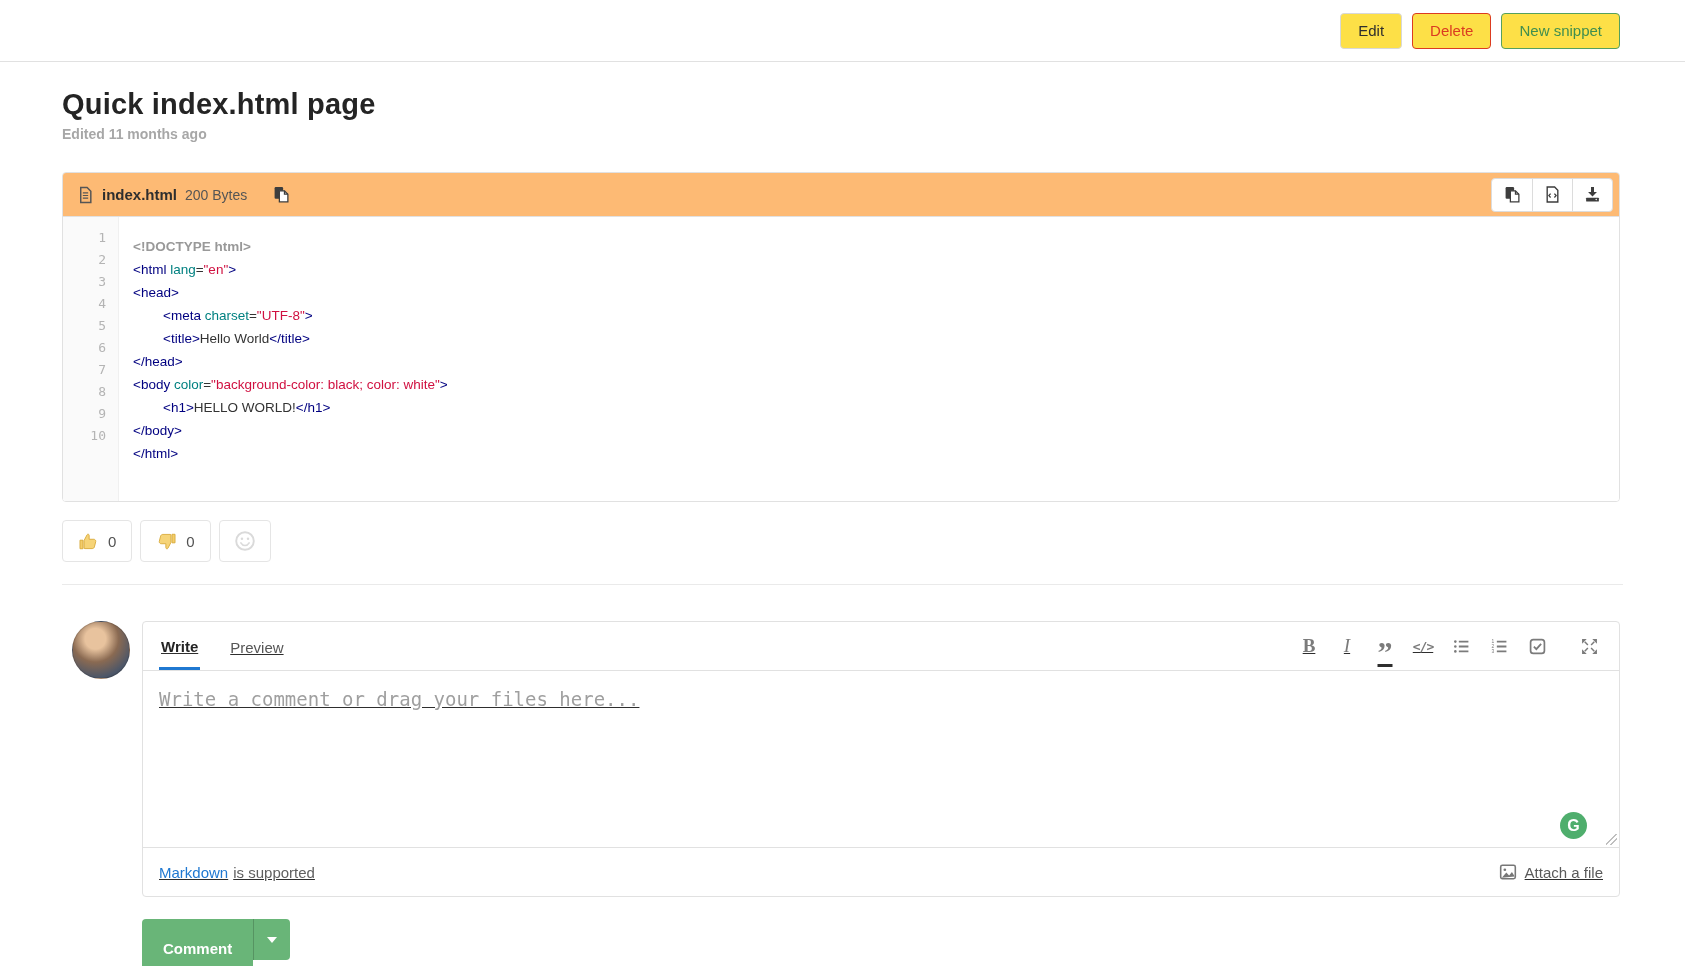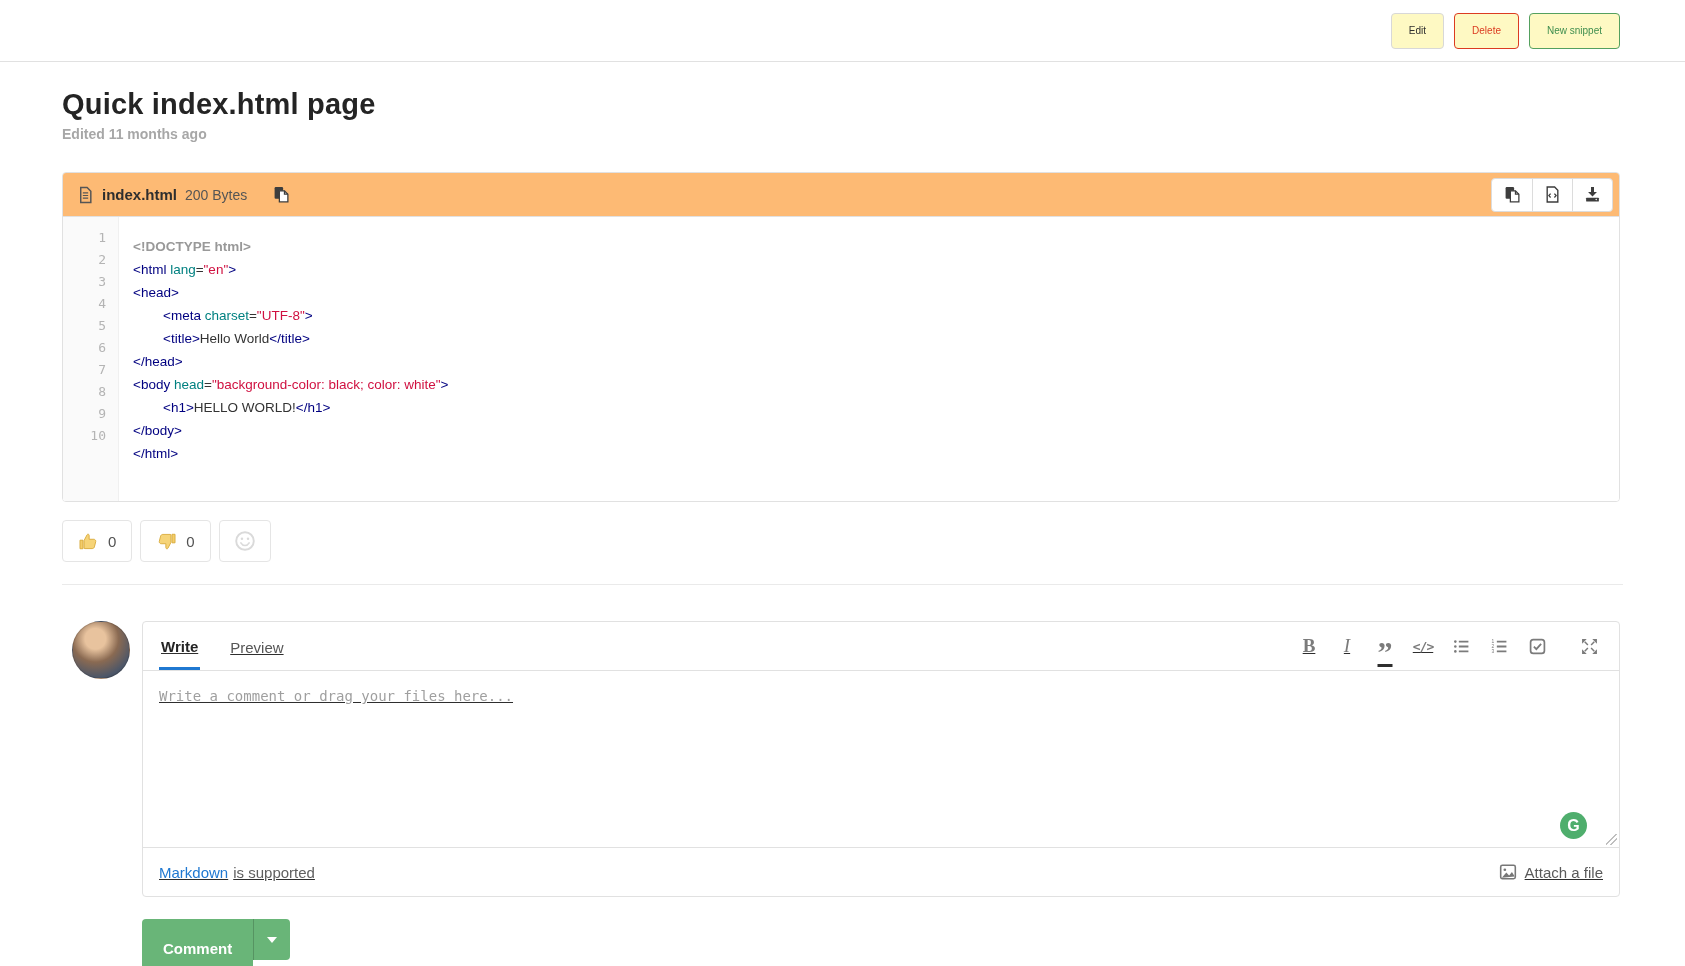--- a/index.html
+++ b/index.html
@@ -11,22 +11,22 @@
   html,body{width:1685px;height:966px;background:#fff;overflow:hidden;color:#2e2e2e;}
 
   
   .topbar{height:62px;display:flex;align-items:center;padding:0 65px 0 62px;border-bottom:1px solid var(--border);}
   .topbar-left{display:flex;align-items:center;gap:8px;font-size:15px;color:#2e2e2e;}
   .topbar-left .strong{font-weight:700;}
   .topbar-left .plain{color:#2e2e2e;font-weight:400;}
   .avatar-sm{width:26px;height:26px;border-radius:50%;margin:0 4px 0 8px;border:1px solid rgba(0,0,0,.12);
     background:radial-gradient(circle at 38% 32%,#e8c39e 0 22%,#8a6a52 48%,#3a3340 78%,#23202a 100%);}
   .topbar-actions{margin-left:auto;display:flex;gap:10px;}
-  .btn{display:inline-flex;align-items:center;justify-content:center;height:36px;padding:0 17px;font-size:10px;
-    border-radius:4px;background:#fef9c3;border:1px solid #d8d8d8;color:#2e2e2e;cursor:pointer;}
+  .btn{display:inline-flex;align-items:center;justify-content:center;height:36px;padding:0 17px;font-size:15px;
+    border-radius:4px;background:#fde047;border:1px solid #d8d8d8;color:#2e2e2e;cursor:pointer;}
   .btn-danger{border-color:var(--danger);color:var(--danger);}
   .btn-success-outline{border-color:var(--success-border);color:var(--success);}
 
   
   .title-block{margin:26px 65px 0 62px;}
   .page-title{font-size:29px;font-weight:700;color:#242424;letter-spacing:.2px;}
   .edited{font-size:14px;color:#a7a7a7;font-weight:700;margin-top:5px;}
 
   
   .file-card{margin:30px 65px 0 62px;border:1px solid var(--border);border-radius:4px;overflow:hidden;}
@@ -66,21 +66,21 @@
   .md-toolbar{margin-left:auto;display:flex;align-items:center;gap:10px;}
   .tool-btn{width:28px;height:28px;background:none;border:none;cursor:pointer;display:inline-flex;align-items:center;justify-content:center;color:#7b7b7b;}
   .tool-btn .serif-b{font-family:"Liberation Serif",serif;font-weight:700;font-size:19px;}
   .tool-btn .serif-i{font-family:"Liberation Serif",serif;font-style:italic;font-size:19px;}
   .tool-btn .quote{font-family:"Liberation Serif",serif;font-weight:700;font-size:30px;line-height:10px;margin-top:12px;}
   .tool-btn .codeg{font-family:"DejaVu Sans Mono",monospace;font-size:13px;font-weight:700;letter-spacing:-1px;}
   .tool-btn.spaced{margin-left:14px;}
 
   .textarea-wrap{position:relative;}
   textarea.comment-input{display:block;width:100%;height:176px;border:none;outline:none;resize:none;
-    padding:17px 16px;font-family:"DejaVu Sans Mono","Liberation Mono",monospace;font-size:14px;color:#333;}
+    padding:17px 16px;font-family:"DejaVu Sans Mono","Liberation Mono",monospace;font-size:19px;color:#333;}
   textarea.comment-input::placeholder{color:#9f9f9f;}
   .grammarly{position:absolute;right:32px;bottom:8px;width:27px;height:27px;border-radius:50%;background:#4fae6d;
     display:flex;align-items:center;justify-content:center;color:#fff;font-weight:700;font-size:16px;cursor:pointer;}
   .resize-handle{position:absolute;right:2px;bottom:2px;width:11px;height:11px;cursor:nwse-resize;
     background:linear-gradient(135deg,transparent 0 45%,#bfbfbf 45% 52%,transparent 52% 68%,#bfbfbf 68% 75%,transparent 75%);}
   .comment-footer{border-top:1px solid var(--border);display:flex;align-items:center;padding:15px 16px;font-size:15px;}
   .md-link{color:var(--accent-blue);text-decoration:none;}
   .supported{color:#5f5f5f;margin-left:5px;}
   .attach{margin-left:auto;display:inline-flex;align-items:center;gap:8px;background:none;border:none;cursor:pointer;font-size:15px;color:#5a5a5a;}
 
@@ -161,21 +161,21 @@
         <a class="ln" href="#">9</a>
         <a class="ln" href="#">10</a>
       </div>
     <div class="code-lines">
         <div class="cl"><span class="tok-cp">&lt;!DOCTYPE html&gt;</span></div>
         <div class="cl"><span class="tok-nt">&lt;html</span><span class="tok-tx"> </span><span class="tok-na">lang</span><span class="tok-tx">=</span><span class="tok-s">"en"</span><span class="tok-nt">&gt;</span></div>
         <div class="cl"><span class="tok-nt">&lt;head&gt;</span></div>
         <div class="cl"><span class="tok-tx">        </span><span class="tok-nt">&lt;meta</span><span class="tok-tx"> </span><span class="tok-na">charset</span><span class="tok-tx">=</span><span class="tok-s">"UTF-8"</span><span class="tok-nt">&gt;</span></div>
         <div class="cl"><span class="tok-tx">        </span><span class="tok-nt">&lt;title&gt;</span><span class="tok-tx">Hello World</span><span class="tok-nt">&lt;/title&gt;</span></div>
         <div class="cl"><span class="tok-nt">&lt;/head&gt;</span></div>
-        <div class="cl"><span class="tok-nt">&lt;body</span><span class="tok-tx"> </span><span class="tok-na">head</span><span class="tok-tx">=</span><span class="tok-s">"background-color: black; color: white"</span><span class="tok-nt">&gt;</span></div>
+        <div class="cl"><span class="tok-nt">&lt;body</span><span class="tok-tx"> </span><span class="tok-na">color</span><span class="tok-tx">=</span><span class="tok-s">"background-color: black; color: white"</span><span class="tok-nt">&gt;</span></div>
         <div class="cl"><span class="tok-tx">        </span><span class="tok-nt">&lt;h1&gt;</span><span class="tok-tx">HELLO WORLD!</span><span class="tok-nt">&lt;/h1&gt;</span></div>
         <div class="cl"><span class="tok-nt">&lt;/body&gt;</span></div>
         <div class="cl"><span class="tok-nt">&lt;/html&gt;</span></div>
       </div>
   </div>
 </section>
 
 <section class="awards">
   <button class="award-btn">
     <svg width="21" height="21" viewBox="0 0 16 16">

